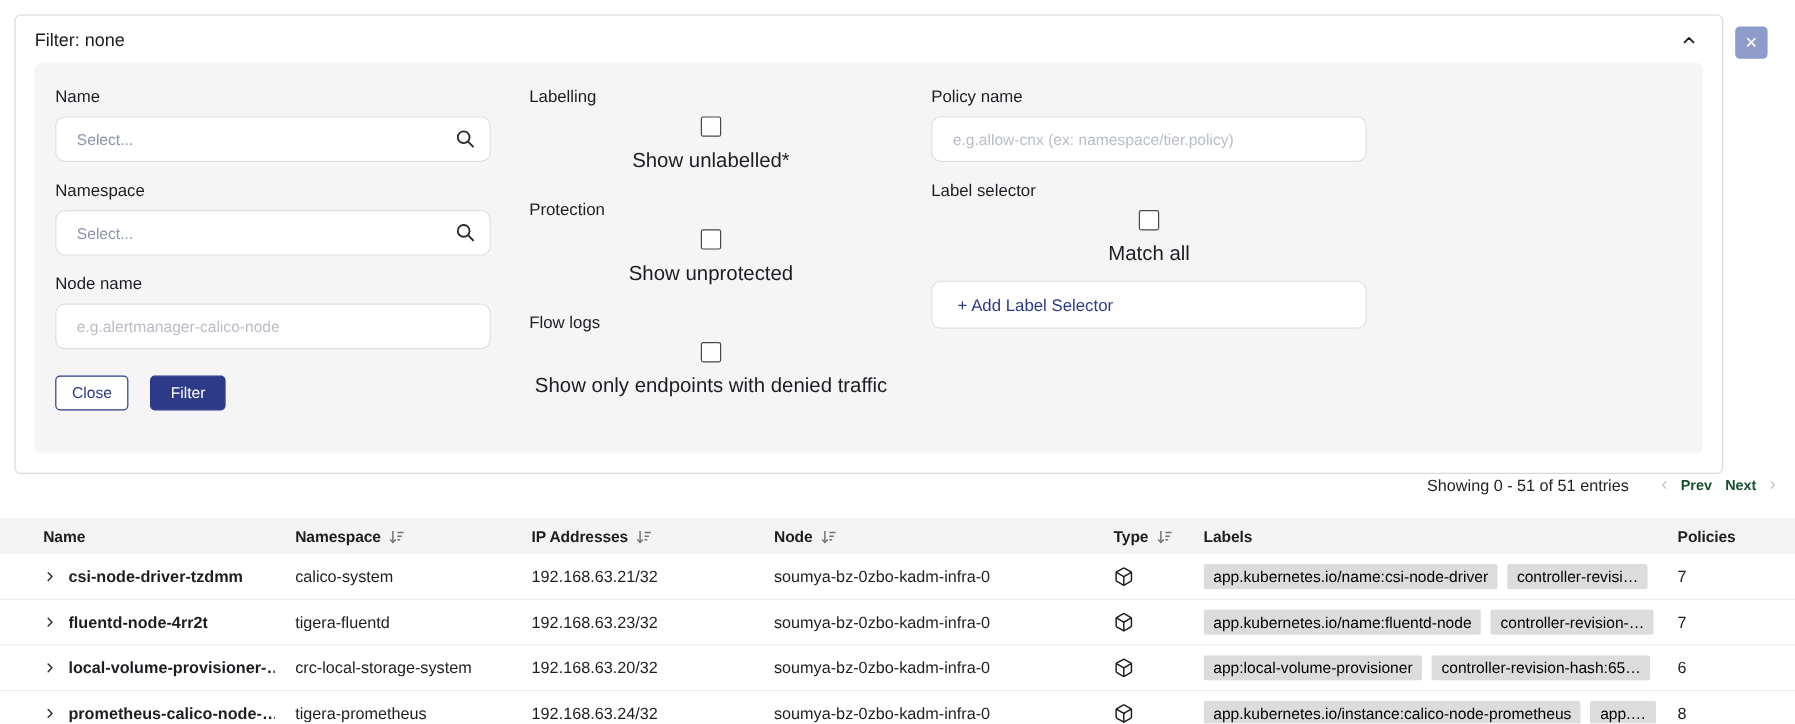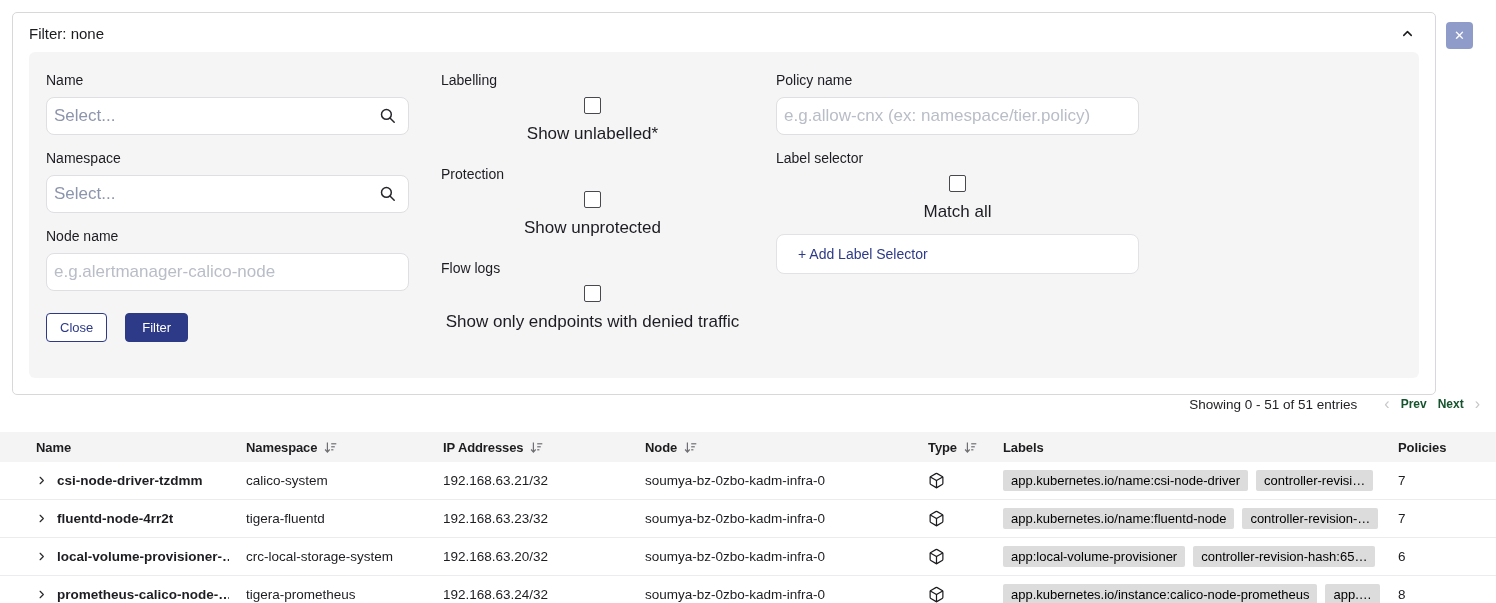--- a/index.html
+++ b/index.html
@@ -13,21 +13,21 @@
   .filter-title{font-size:15px;color:#1b1b20;}
   .chev-btn{background:none;border:none;padding:2px;cursor:pointer;line-height:0;}
 
   .filter-body{margin:0 16px 16px;background:var(--panel-bg);border-radius:6px;
                padding:20px 17px 24px;display:grid;grid-template-columns:363px 303px 363px;
                column-gap:32px;box-sizing:border-box;}
   .f-label{font-size:14px;color:#1c1c22;margin-bottom:9px;}
   .field{margin-bottom:15px;}
   .inp-wrap{position:relative;}
   .inp{width:100%;height:38px;box-sizing:border-box;border:1px solid #dfdfe3;border-radius:8px;
-       background:#fff;padding:0 40px 0 7px;font-size:17px;color:#1c1c22;
+       background:#fff;padding:0 40px 0 17px;font-size:13px;color:#1c1c22;
        font-family:"Liberation Sans",sans-serif;outline:none;}
   .inp.sel::placeholder{color:var(--placeholder);opacity:1;}
   .inp.txt::placeholder{color:var(--placeholder-light);opacity:1;}
   .search-ic{position:absolute;right:13px;top:10px;line-height:0;}
   .check-row{display:flex;align-items:center;gap:10px;font-size:17px;color:#1c1c22;flex-direction:column;}
   .cbox{width:15px;height:15px;border:1.5px solid #48484e;border-radius:2px;background:#fff;flex:0 0 auto;}
   .group{margin-bottom:22px;}
   .btn-row{margin-top:22px;display:flex;}
   .btn{font-family:"Liberation Sans",sans-serif;font-size:13px;border-radius:4px;padding:6px 13px;cursor:pointer;text-align:center;}
   .btn-close{background:#fff;border:1px solid var(--navy);color:var(--navy);}

